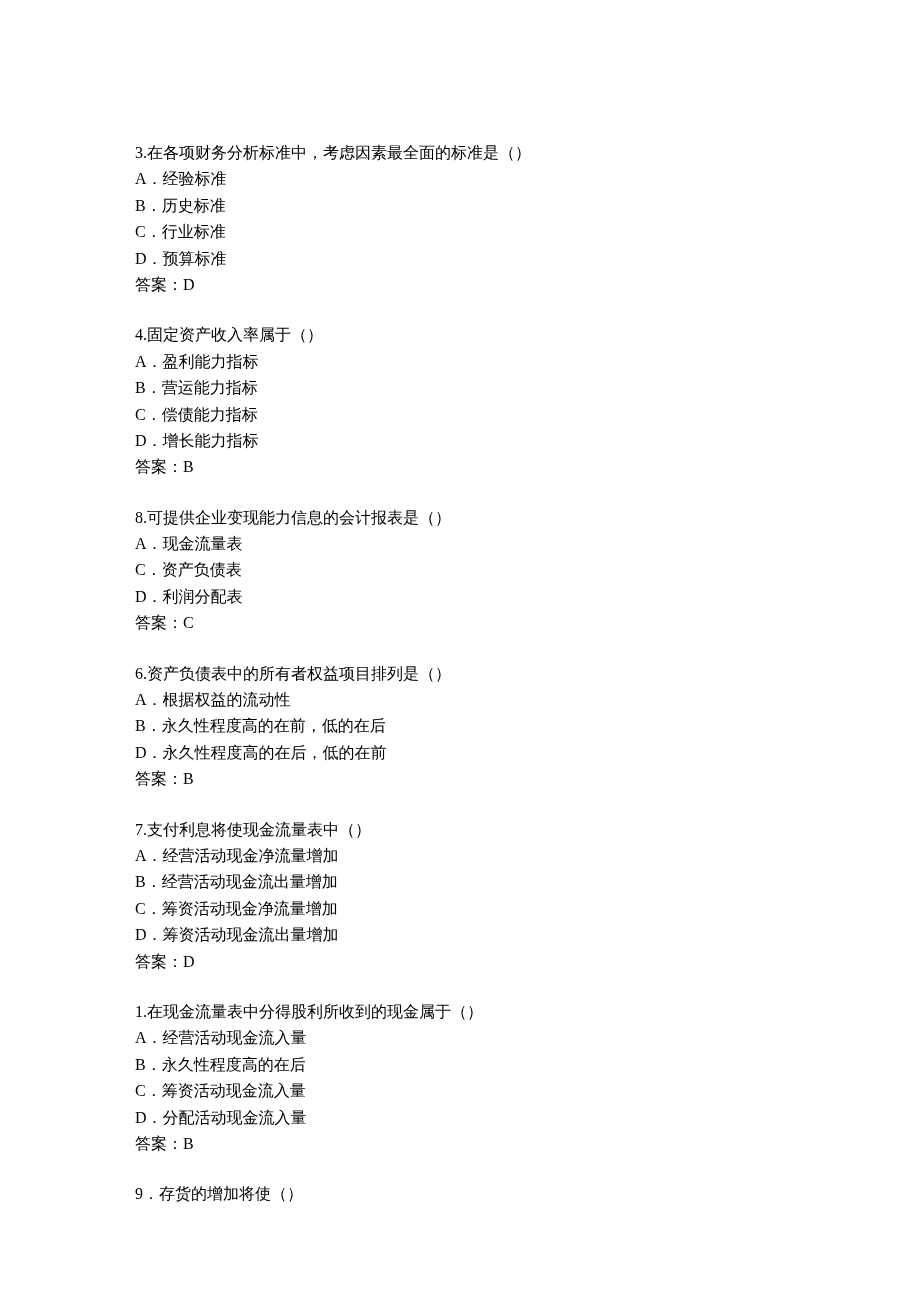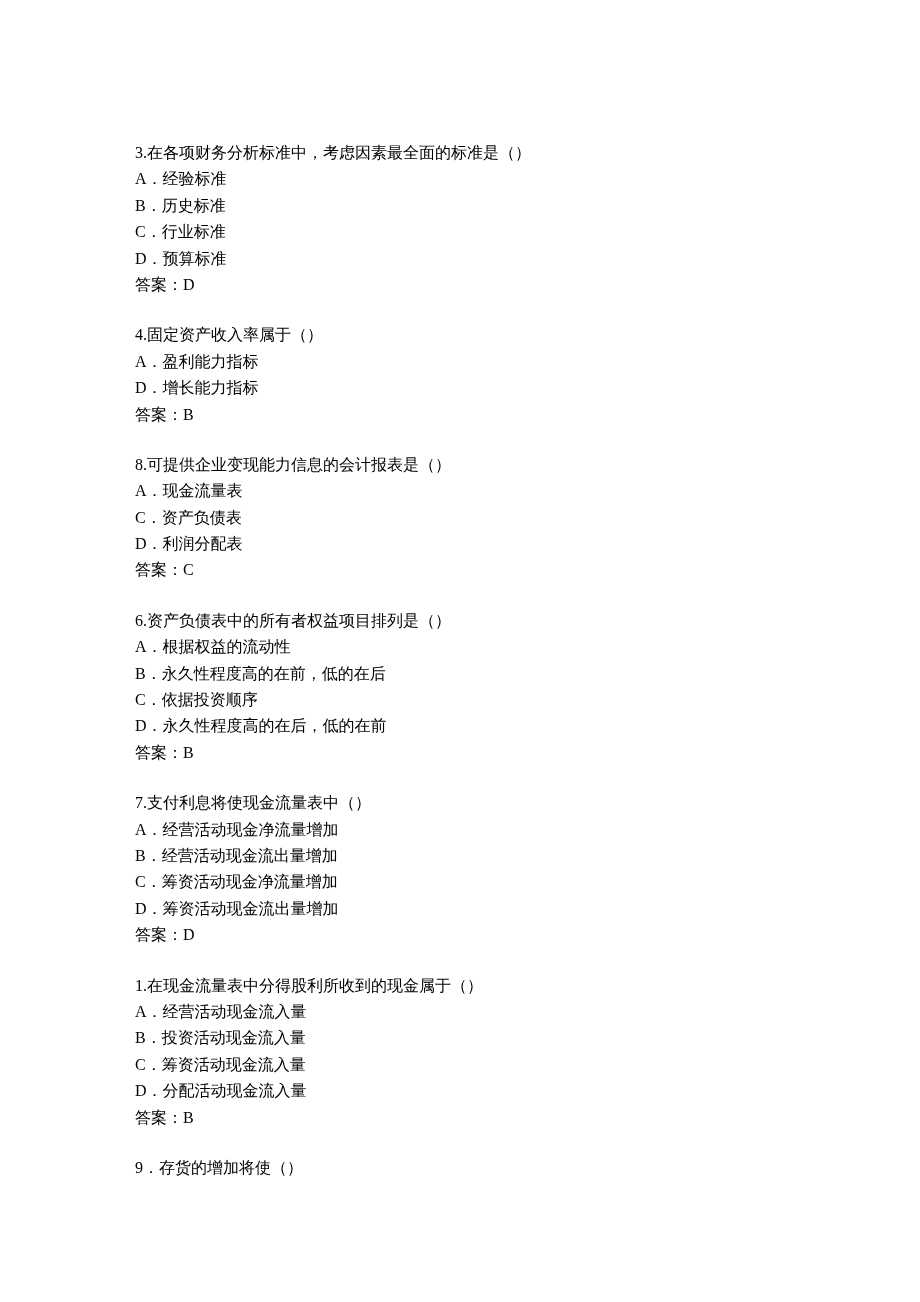--- a/index.html
+++ b/index.html
@@ -38,50 +38,51 @@
       <span class="question-line">3.在各项财务分析标准中，考虑因素最全面的标准是（）</span>
       <span class="option-line">A．经验标准</span>
       <span class="option-line">B．历史标准</span>
       <span class="option-line">C．行业标准</span>
       <span class="option-line">D．预算标准</span>
       <span class="answer-line">答案：D</span>
     </div>
     <div class="question-block">
       <span class="question-line">4.固定资产收入率属于（）</span>
       <span class="option-line">A．盈利能力指标</span>
+      <span class="option-line">B．营运能力指标</span>
+      <span class="option-line">C．偿债能力指标</span>
       <span class="option-line">D．增长能力指标</span>
       <span class="answer-line">答案：B</span>
     </div>
     <div class="question-block">
       <span class="question-line">8.可提供企业变现能力信息的会计报表是（）</span>
       <span class="option-line">A．现金流量表</span>
       <span class="option-line">C．资产负债表</span>
       <span class="option-line">D．利润分配表</span>
       <span class="answer-line">答案：C</span>
     </div>
     <div class="question-block">
       <span class="question-line">6.资产负债表中的所有者权益项目排列是（）</span>
       <span class="option-line">A．根据权益的流动性</span>
       <span class="option-line">B．永久性程度高的在前，低的在后</span>
-      <span class="option-line">C．依据投资顺序</span>
       <span class="option-line">D．永久性程度高的在后，低的在前</span>
       <span class="answer-line">答案：B</span>
     </div>
     <div class="question-block">
       <span class="question-line">7.支付利息将使现金流量表中（）</span>
       <span class="option-line">A．经营活动现金净流量增加</span>
       <span class="option-line">B．经营活动现金流出量增加</span>
       <span class="option-line">C．筹资活动现金净流量增加</span>
       <span class="option-line">D．筹资活动现金流出量增加</span>
       <span class="answer-line">答案：D</span>
     </div>
     <div class="question-block">
       <span class="question-line">1.在现金流量表中分得股利所收到的现金属于（）</span>
       <span class="option-line">A．经营活动现金流入量</span>
-      <span class="option-line">B．投资活动现金流入量</span>
+      <span class="option-line">B．永久性程度高的在后</span>
       <span class="option-line">C．筹资活动现金流入量</span>
       <span class="option-line">D．分配活动现金流入量</span>
       <span class="answer-line">答案：B</span>
     </div>
     <div class="question-block">
       <span class="question-line">9．存货的增加将使（）</span>
     </div>
   </div>
 
 </body></html>

